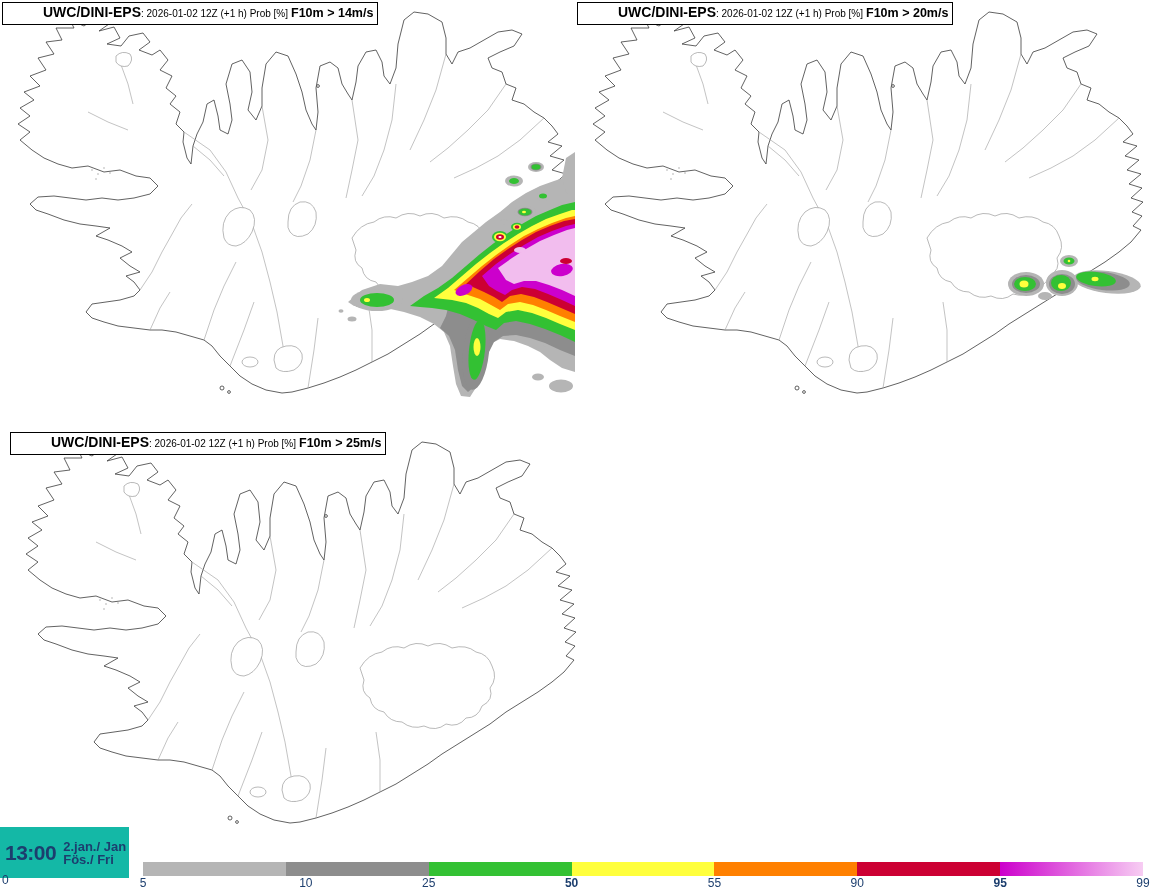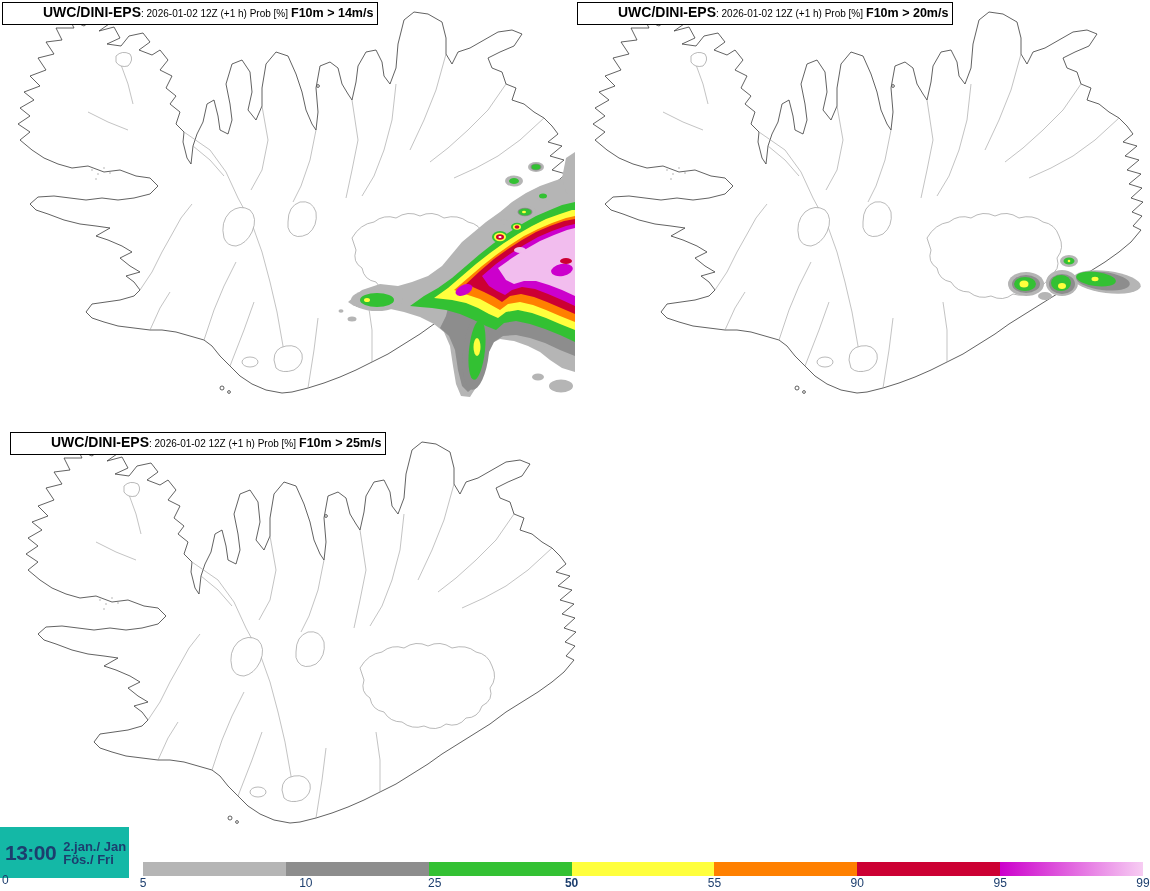--- a/index.html
+++ b/index.html
@@ -186,21 +186,21 @@
       <div class="cb-seg" style="background: rgb(141, 141, 141);"></div>
       <div class="cb-seg" style="background: rgb(51, 193, 51);"></div>
       <div class="cb-seg" style="background: rgb(255, 255, 61);"></div>
       <div class="cb-seg" style="background: rgb(255, 128, 0);"></div>
       <div class="cb-seg" style="background: rgb(204, 0, 51);"></div>
       <div class="cb-seg" style="background: linear-gradient(90deg, rgb(204, 0, 204), rgb(247, 205, 243));"></div>
     </div>
   <div class="colorbar-ticks">
       <span class="cb-tick" style="left: 0%;">5</span>
       <span class="cb-tick" style="left: 14.2857%; margin-left: 20px;">10</span>
-      <span class="cb-tick" style="left: 28.5714%; margin-left: 6px;">25</span>
+      <span class="cb-tick" style="left: 28.5714%;">25</span>
       <span class="cb-tick" style="left: 42.8571%; font-weight: bold;">50</span>
       <span class="cb-tick" style="left: 57.1429%;">55</span>
       <span class="cb-tick" style="left: 71.4286%;">90</span>
-      <span class="cb-tick" style="left: 85.7143%;">95</span>
+      <span class="cb-tick" style="left: 85.7143%; font-weight: bold;">95</span>
       <span class="cb-tick" style="left: 100%;">99</span>
     </div>
 
 </div>
 
 </body></html>

